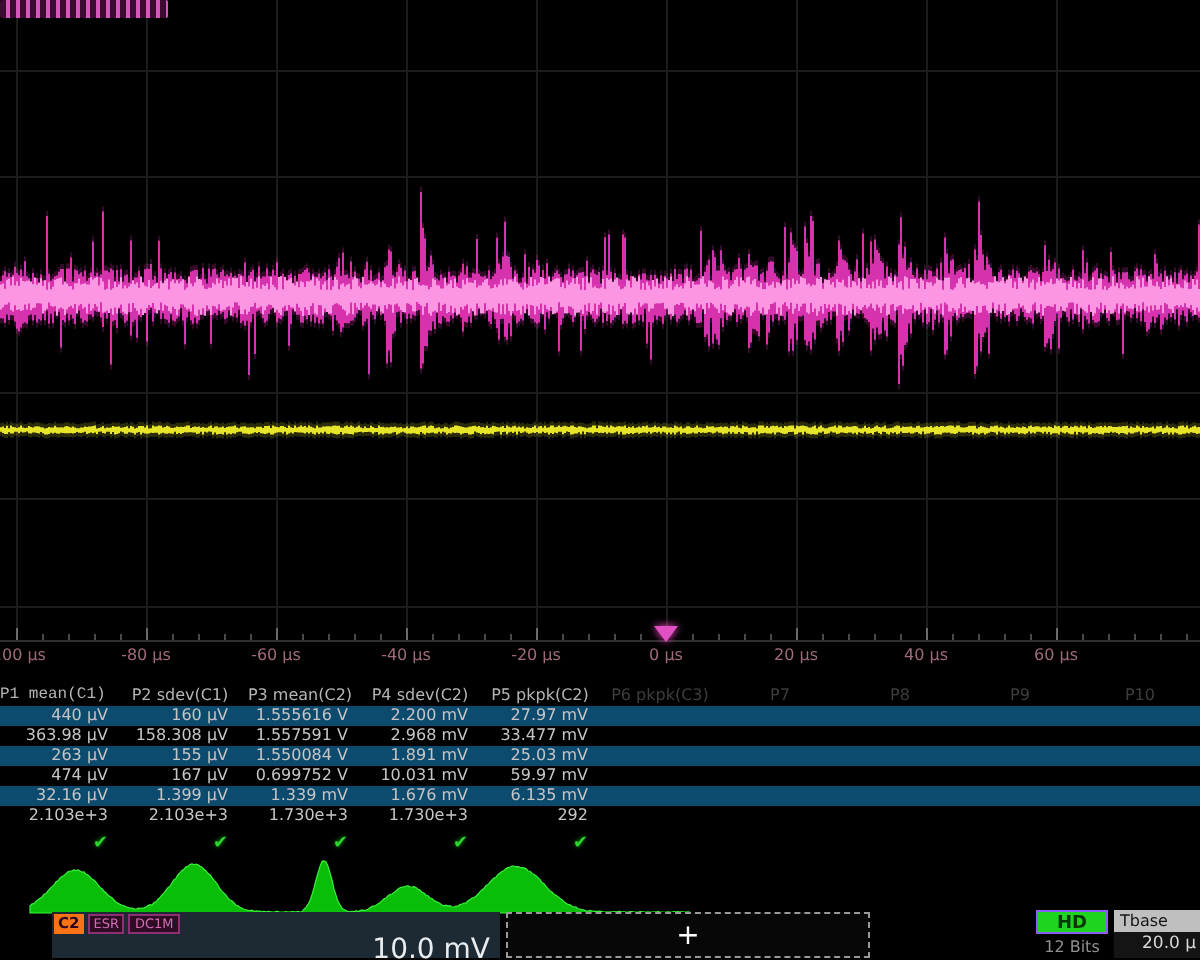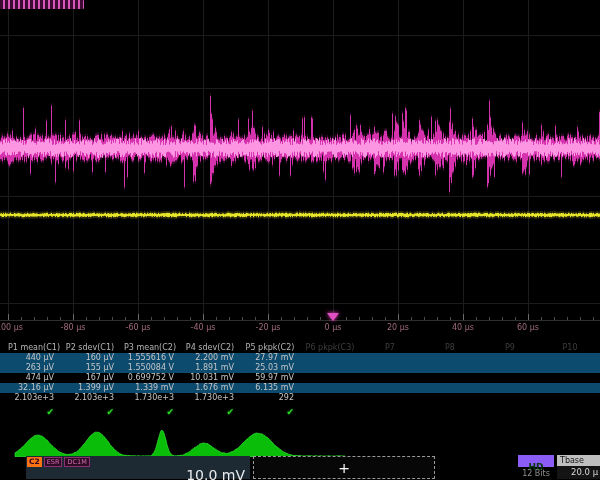--- a/index.html
+++ b/index.html
@@ -48,21 +48,21 @@
   .c2tag{background:#2d0c24;border:1px solid #8d2f74;color:#d46cb4;font-size:6.5px;
     height:8px;line-height:8px;padding:0 2px;}
   .c2val{position:absolute;right:5px;top:11px;font-size:14px;color:#e8ecef;}
 
   .addbox{position:absolute;left:253px;top:456px;width:180px;height:21px;
     border:1px dashed #999;background:#070707;color:#fff;display:flex;
     align-items:center;justify-content:center;font-size:14px;line-height:14px;}
 
   .hdbadge{position:absolute;left:518px;top:455px;width:36px;height:12px;background:#1fd41f;
     color:#063806;font-weight:bold;font-size:9px;line-height:12px;text-align:center;
-    border:6px solid #8b5cf6;box-sizing:border-box;}
+    border:1px solid #8b5cf6;box-sizing:border-box;}
   .hdbits{position:absolute;left:514px;top:469px;width:44px;text-align:center;
     font-size:8px;color:#8f8f8f;white-space:nowrap;}
 
   .tbase{position:absolute;left:557px;top:455px;width:70px;height:24px;overflow:hidden;}
   .tbase-head{background:#bfbfbf;color:#151515;font-size:8px;height:11px;line-height:11px;
     padding-left:3px;}
   .tbase-val{background:#141414;color:#d8d8d8;font-size:8.5px;height:13px;line-height:13px;
     padding-left:14px;}
 </style>
 </head>
@@ -160,21 +160,21 @@
       <span style="left: 333px;">0 µs</span>
       <span style="left: 398px;">20 µs</span>
       <span style="left: 463px;">40 µs</span>
       <span style="left: 528px;">60 µs</span>
     </div>
 
   <div class="trigger-marker"></div>
 
   <div id="measureTable" class="measure-table">
       <div class="mrow header">
-        <div class="mcell" style="text-align: right;">P1 mean(C1)</div>
+        <div class="mcell" style="text-align: left; font-family: Liberation Mono, monospace;">P1 mean(C1)</div>
         <div class="mcell" style="text-align: center;">P2 sdev(C1)</div>
         <div class="mcell" style="text-align: center;">P3 mean(C2)</div>
         <div class="mcell" style="text-align: center;">P4 sdev(C2)</div>
         <div class="mcell" style="text-align: center;">P5 pkpk(C2)</div>
         <div class="mcell dim" style="text-align: center;">P6 pkpk(C3)</div>
         <div class="mcell dim" style="text-align: center;">P7</div>
         <div class="mcell dim" style="text-align: center;">P8</div>
         <div class="mcell dim" style="text-align: center;">P9</div>
         <div class="mcell dim" style="text-align: center;">P10</div>
       </div>
@@ -183,20 +183,32 @@
         <div class="mcell">160 µV</div>
         <div class="mcell">1.555616 V</div>
         <div class="mcell">2.200 mV</div>
         <div class="mcell">27.97 mV</div>
         <div class="mcell"></div>
         <div class="mcell"></div>
         <div class="mcell"></div>
         <div class="mcell"></div>
         <div class="mcell"></div>
       </div>
+      <div class="mrow even">
+        <div class="mcell">363.98 µV</div>
+        <div class="mcell">158.308 µV</div>
+        <div class="mcell">1.557591 V</div>
+        <div class="mcell">2.968 mV</div>
+        <div class="mcell">33.477 mV</div>
+        <div class="mcell"></div>
+        <div class="mcell"></div>
+        <div class="mcell"></div>
+        <div class="mcell"></div>
+        <div class="mcell"></div>
+      </div>
       <div class="mrow odd">
         <div class="mcell">263 µV</div>
         <div class="mcell">155 µV</div>
         <div class="mcell">1.550084 V</div>
         <div class="mcell">1.891 mV</div>
         <div class="mcell">25.03 mV</div>
         <div class="mcell"></div>
         <div class="mcell"></div>
         <div class="mcell"></div>
         <div class="mcell"></div>

